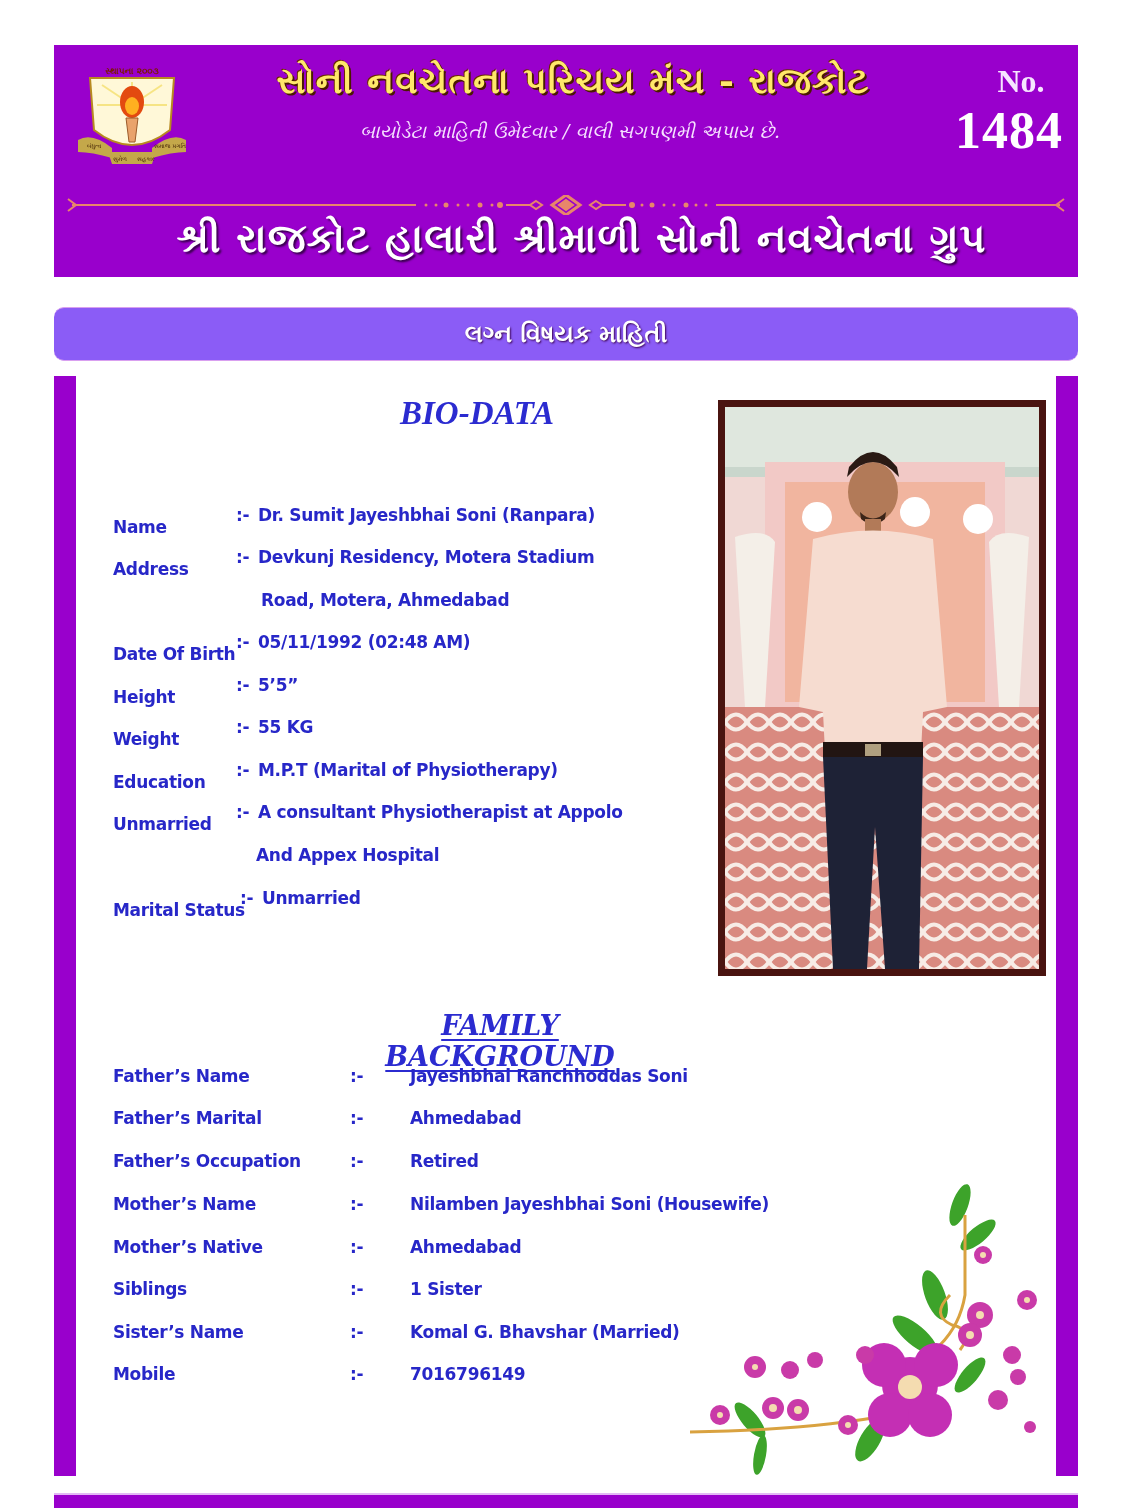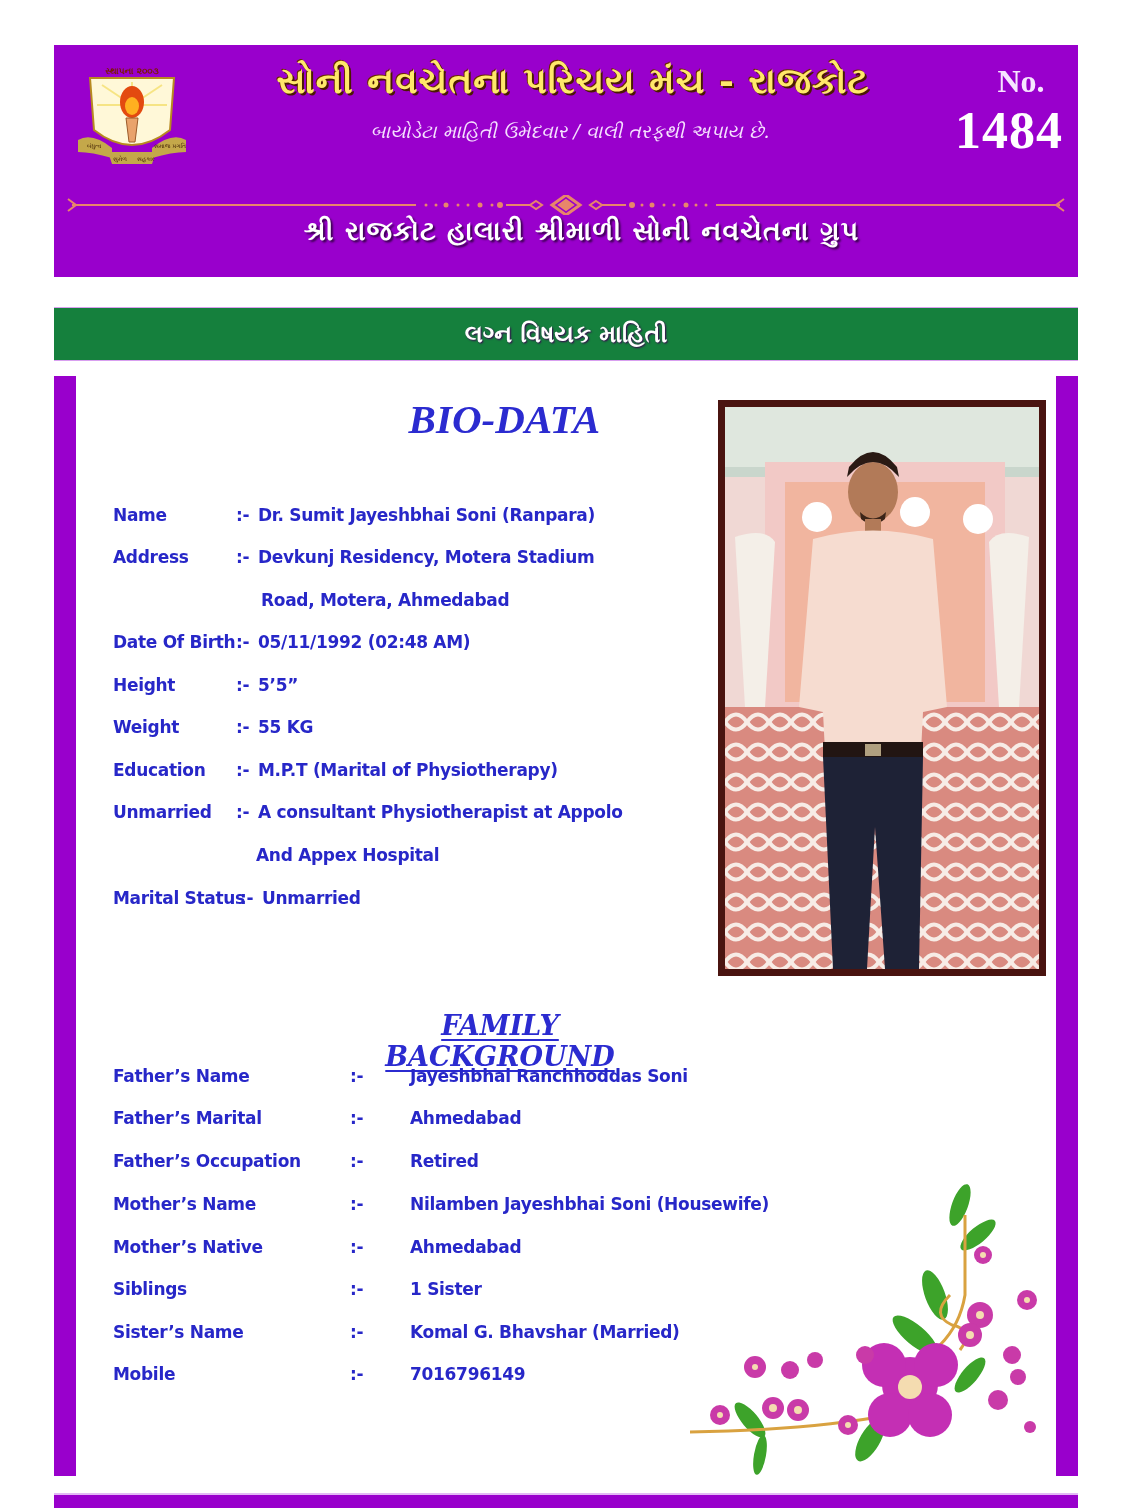--- a/index.html
+++ b/index.html
@@ -38,47 +38,47 @@
     position: absolute; left: 890px; top: 56px; width: 130px; text-align: center;
     font-family: "Liberation Serif", serif; font-weight: bold; font-size: 52px; color: #ffffff;
     letter-spacing: 1px;
   }
 
   .divider {
     position: absolute; left: 12px; top: 150px; width: 1000px; height: 20px;
   }
   .group-title {
     position: absolute; left: 0; top: 170px; width: 1024px; text-align: center;
-    font-family: "DejaVu Sans", sans-serif; font-weight: bold; font-size: 27px;
+    font-family: "DejaVu Sans", sans-serif; font-weight: bold; font-size: 40px;
     color: #ffffff; text-shadow: 2px 2px 2px #3b0050; white-space: nowrap; letter-spacing: 1px; padding-left: 31px;
   }
 
   
   .section-bar {
     position: absolute; left: 54px; top: 307px; width: 1024px; height: 54px;
-    background: #15803d; border-top: 1px solid #d9a0f0; border-bottom: 1px solid #d9a0f0;
-    display: flex; align-items: center; justify-content: center;
+    background: #8b5cf6; border-top: 1px solid #d9a0f0; border-bottom: 1px solid #d9a0f0;
+    display: flex; align-items: center; justify-content: center; border-radius: 10px;
   }
   .section-bar span {
     color: #ffffff; font-size: 24px; font-weight: bold;
     text-shadow: 1px 1px 2px #3b0050;
   }
 
   
   .frame-left { position: absolute; left: 54px; top: 376px; width: 22px; height: 1100px; background: #9900cc; }
   .frame-right { position: absolute; left: 1056px; top: 376px; width: 22px; height: 1100px; background: #9900cc; }
 
   .biodata-title {
-    position: absolute; left: 400px; top: 395px; width: 200px; text-align: right;
+    position: absolute; left: 400px; top: 395px; width: 200px; text-align: left;
     font-family: "Liberation Serif", serif; font-style: italic; font-weight: bold;
-    font-size: 41px; color: #2b2bd0;
+    font-size: 33px; color: #2b2bd0;
   }
 
   .field { position: absolute; font-family: "DejaVu Sans", sans-serif; font-size: 17px; color: #2727c8; font-weight: bold; white-space: nowrap; letter-spacing: -0.3px; }
-  .bio-label { left: 113px; }
+  .bio-label { left: 113px; margin-top: 12px; }
   .bio-sep { left: 236px; }
   .bio-val { left: 258px; }
   .bio-val-cont { left: 261px; }
 
   .photo {
     position: absolute; left: 718px; top: 400px; width: 328px; height: 576px;
     border: 7px solid #4a1410; overflow: hidden; background: #f3d7d2;
   }
 
   .family-title {
@@ -118,21 +118,21 @@
     <path d="M114 80 Q100 72 80 88 L80 98 Q100 92 114 92 Z" fill="#c4a84a"></path>
     <path d="M36 92 L84 92 L80 104 L40 104 Z" fill="#c4a84a"></path>
     <text x="60" y="14" font-size="9" text-anchor="middle" fill="#7a1a00" font-weight="bold" font-family="DejaVu Sans, sans-serif">સ્થાપના ૨૦૦૩</text>
     <text x="22" y="88" font-size="6" text-anchor="middle" fill="#3a1a00" font-family="DejaVu Sans, sans-serif">બંધુત્વ</text>
     <text x="98" y="88" font-size="6" text-anchor="middle" fill="#3a1a00" font-family="DejaVu Sans, sans-serif">સમાજ પ્રગતિ</text>
     <text x="48" y="101" font-size="6" text-anchor="middle" fill="#3a1a00" font-family="DejaVu Sans, sans-serif">સુમેળ</text>
     <text x="74" y="101" font-size="6" text-anchor="middle" fill="#3a1a00" font-family="DejaVu Sans, sans-serif">સહકાર</text>
   </svg>
 
   <div class="header-title">સોની નવચેતના પરિચય મંચ - રાજકોટ</div>
-  <div class="header-sub l1">બાયોડેટા માહિતી ઉમેદવાર / વાલી તરફથી અપાય છે.</div>
+  <div class="header-sub l1">બાયોડેટા માહિતી ઉમેદવાર / વાલી સગપણમી અપાય છે.</div>
 
   <div class="no-label">No.</div>
   <div class="no-value">1484</div>
 
   <svg class="divider" viewBox="0 0 1000 20">
     <g stroke="#e8866a" stroke-width="2" fill="none">
       <line x1="6" y1="10" x2="350" y2="10"></line>
       <line x1="650" y1="10" x2="994" y2="10"></line>
       <path d="M2 4 L10 10 L2 16"></path>
       <path d="M998 4 L990 10 L998 16"></path>

